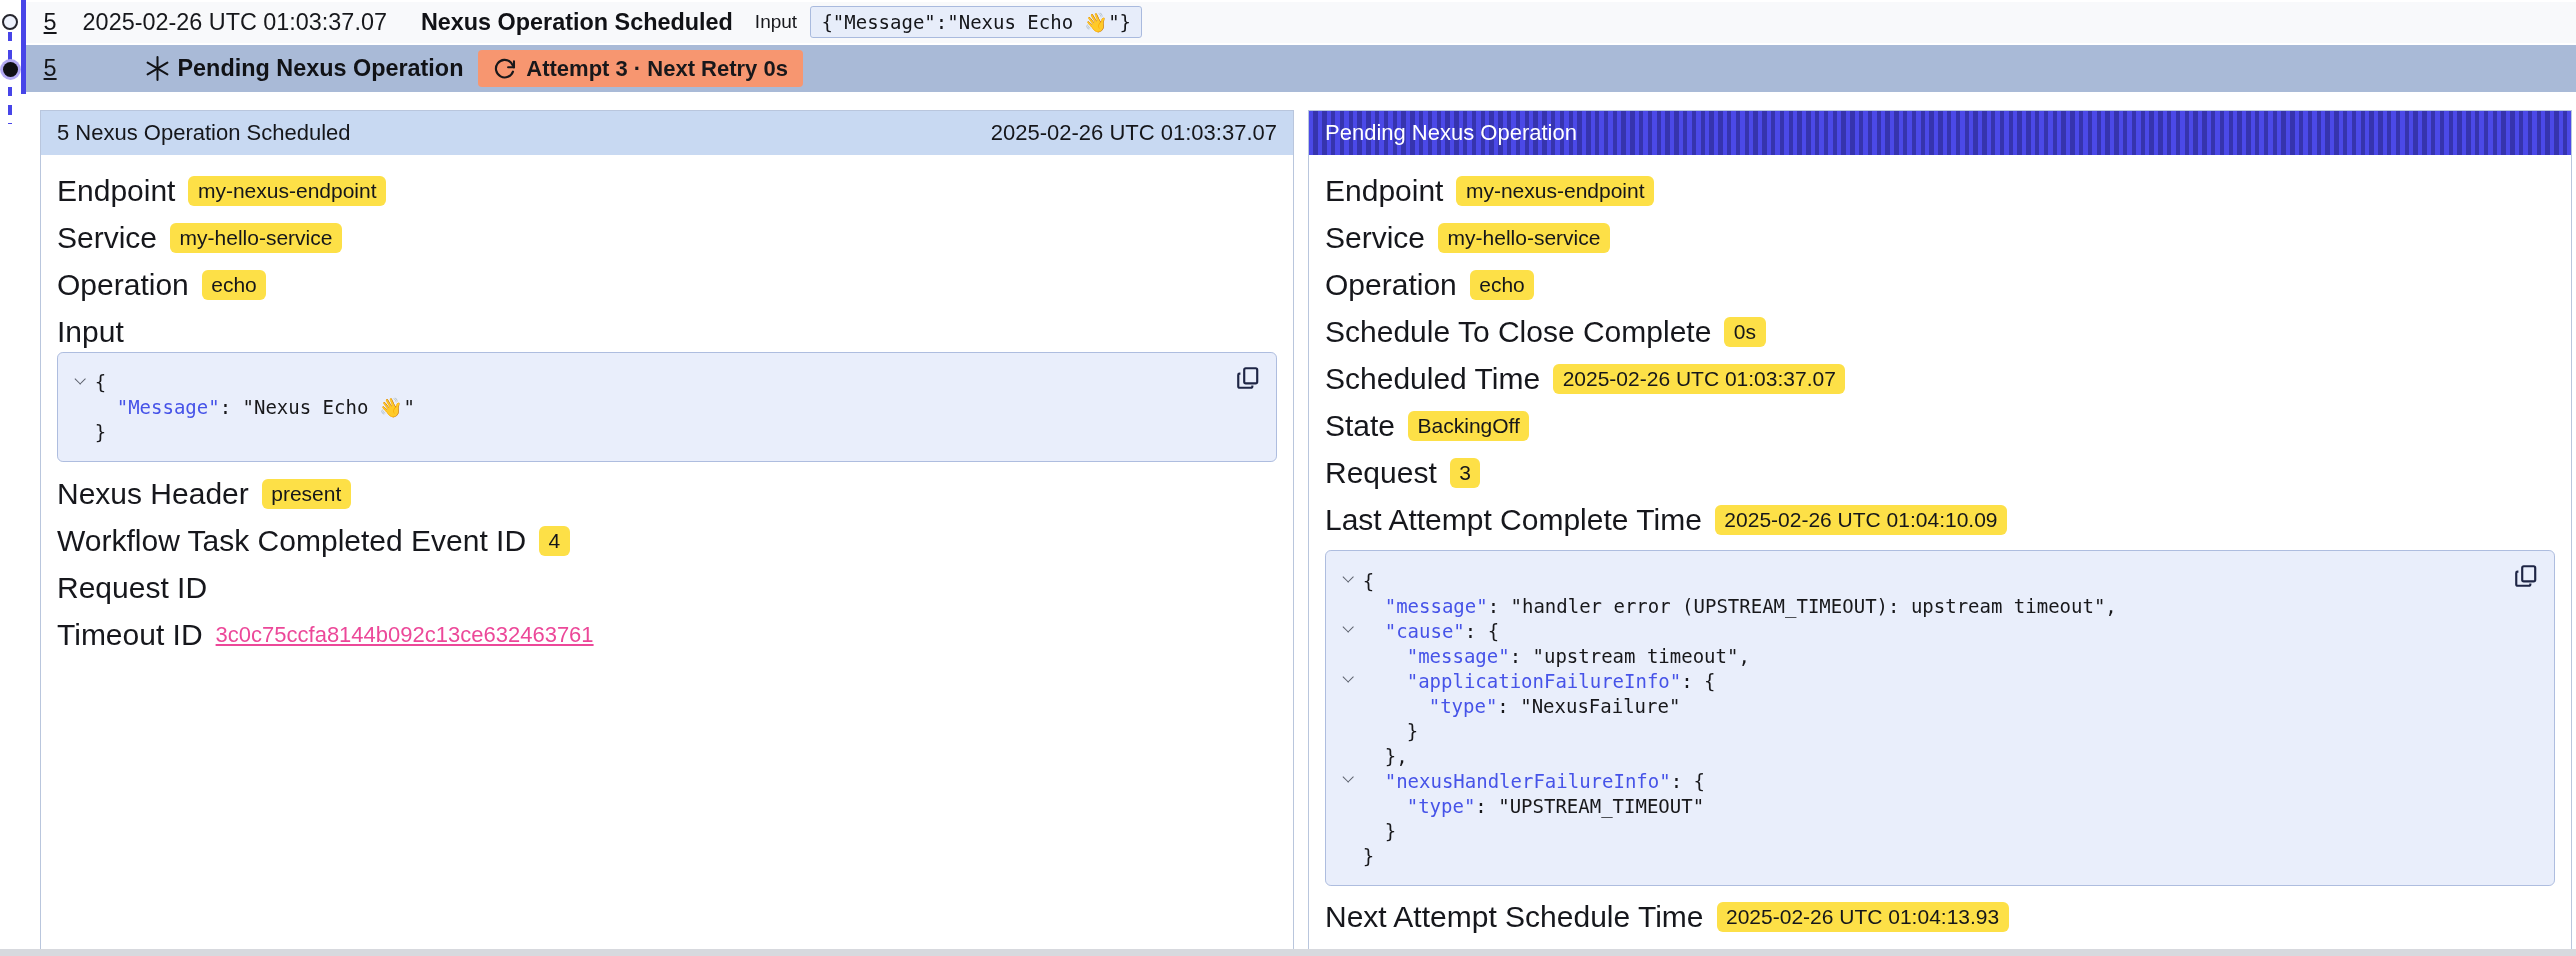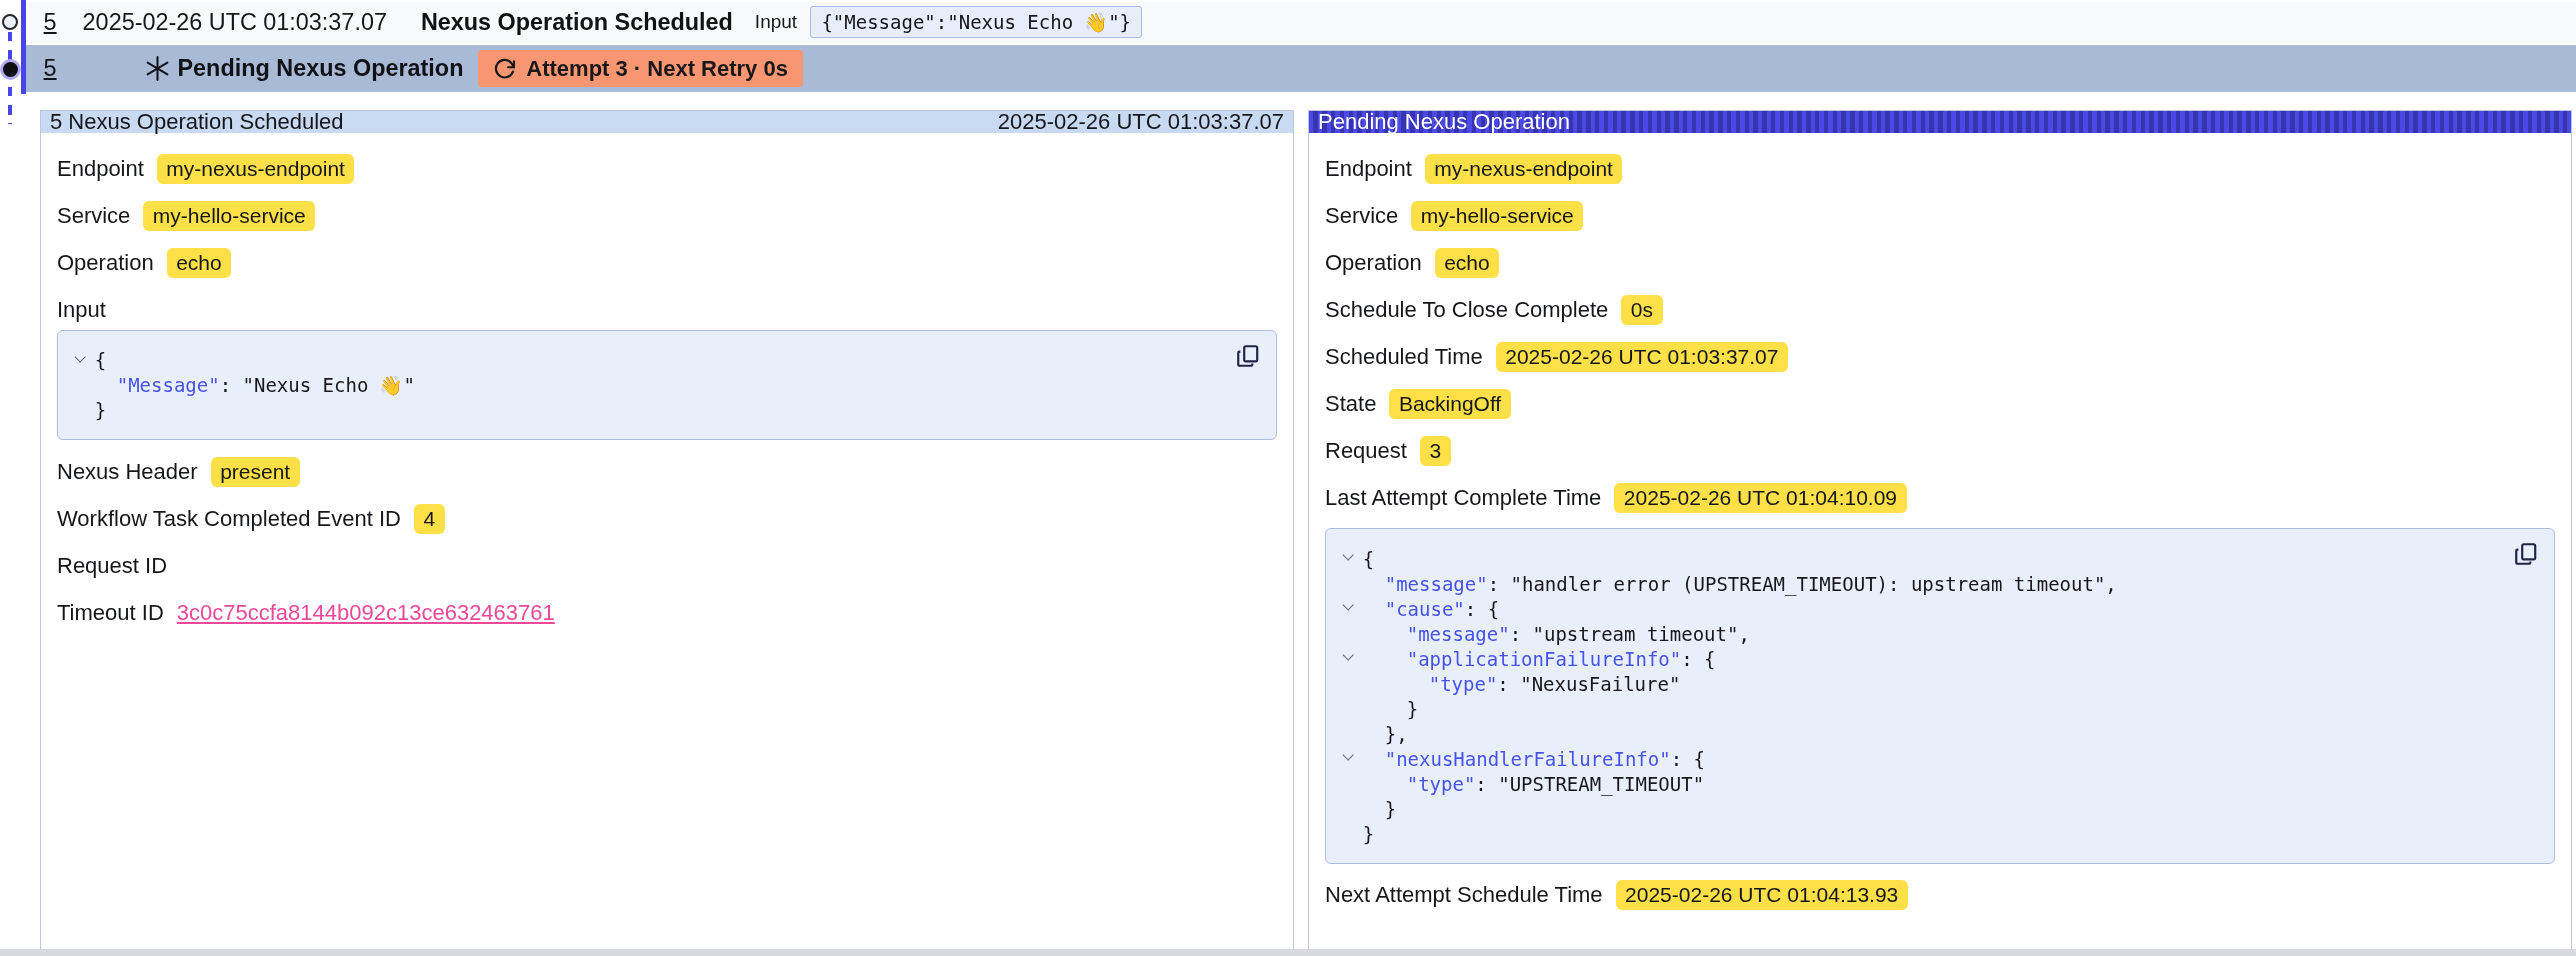--- a/index.html
+++ b/index.html
@@ -29,28 +29,28 @@
     background:#e7edfa; border:1.5px solid #a9bade; border-radius:2.9px; padding:3.7px 10.3px; color:#15161a; }
   .asterisk { margin-left:86px; width:29px; height:29px; flex:none; }
   .row-pending .ev-title { margin-left:5.9px; }
   .attempt-badge { margin-left:14.6px; display:flex; align-items:flex-end; gap:10.3px;
     background:#f79670; border-radius:4px; padding:5.9px 14.6px; font-size:22px; color:#18181b;font-weight:bold; }
 
   
   .panel { position:absolute; top:110px; background:#ffffff; border:0.7px solid #b9c6dd; height:849px; }
   .panel-left  { left:40px;  width:1254px; }
   .panel-right { left:1308px; width:1264px; }
-  .panel-header { height:22px; display:flex; align-items:center; justify-content:space-between;
-    padding:0 9px; font-size:22px; font-weight:500; color:#15161a;gap:43px; }
+  .panel-header { height:44px; display:flex; align-items:center; justify-content:space-between;
+    padding:0 16px; font-size:22px; font-weight:500; color:#15161a;gap:43px; }
   .panel-header.light { background:#c8d9f2; }
   .panel-header.striped { background:repeating-linear-gradient(90deg,#4b49e8 0 4.4px,#3634ae 4.4px 8.8px);
     color:#ffffff; }
   .fields { padding:19px 16px 0 16px; }
   .field-row { display:flex; align-items:center; min-height:34px; margin-bottom:13px; }
-  .field-label { font-size:22px; color:#16171c; margin-right:13px; white-space:nowrap; }
+  .field-label { font-size:30px; color:#16171c; margin-right:13px; white-space:nowrap; }
   .badge { background:#fde047; border-radius:5.9px; padding:2.9px 9.5px; font-size:21px; color:#15161a; white-space:nowrap; }
   .link-value { font-size:22px; color:#ec4899; text-decoration:underline; cursor:pointer; }
 
   
   .code-block { position:relative; background:#e9eefb; border:0.7px solid #aebddf; border-radius:5.9px;
     padding:17.6px 51px 16px 11.7px; margin:2.9px 0 14.6px 0; }
   .code-line { display:flex; align-items:center; height:25px; }
   .caret { width:25px; flex:none; position:relative; cursor:pointer; }
   .caret.show::after { content:''; position:absolute; left:5.9px; top:-8px; width:7.3px; height:7.3px;
     border-right:1.8px solid #5a5f6a; border-bottom:1.8px solid #5a5f6a; transform:rotate(45deg); }

